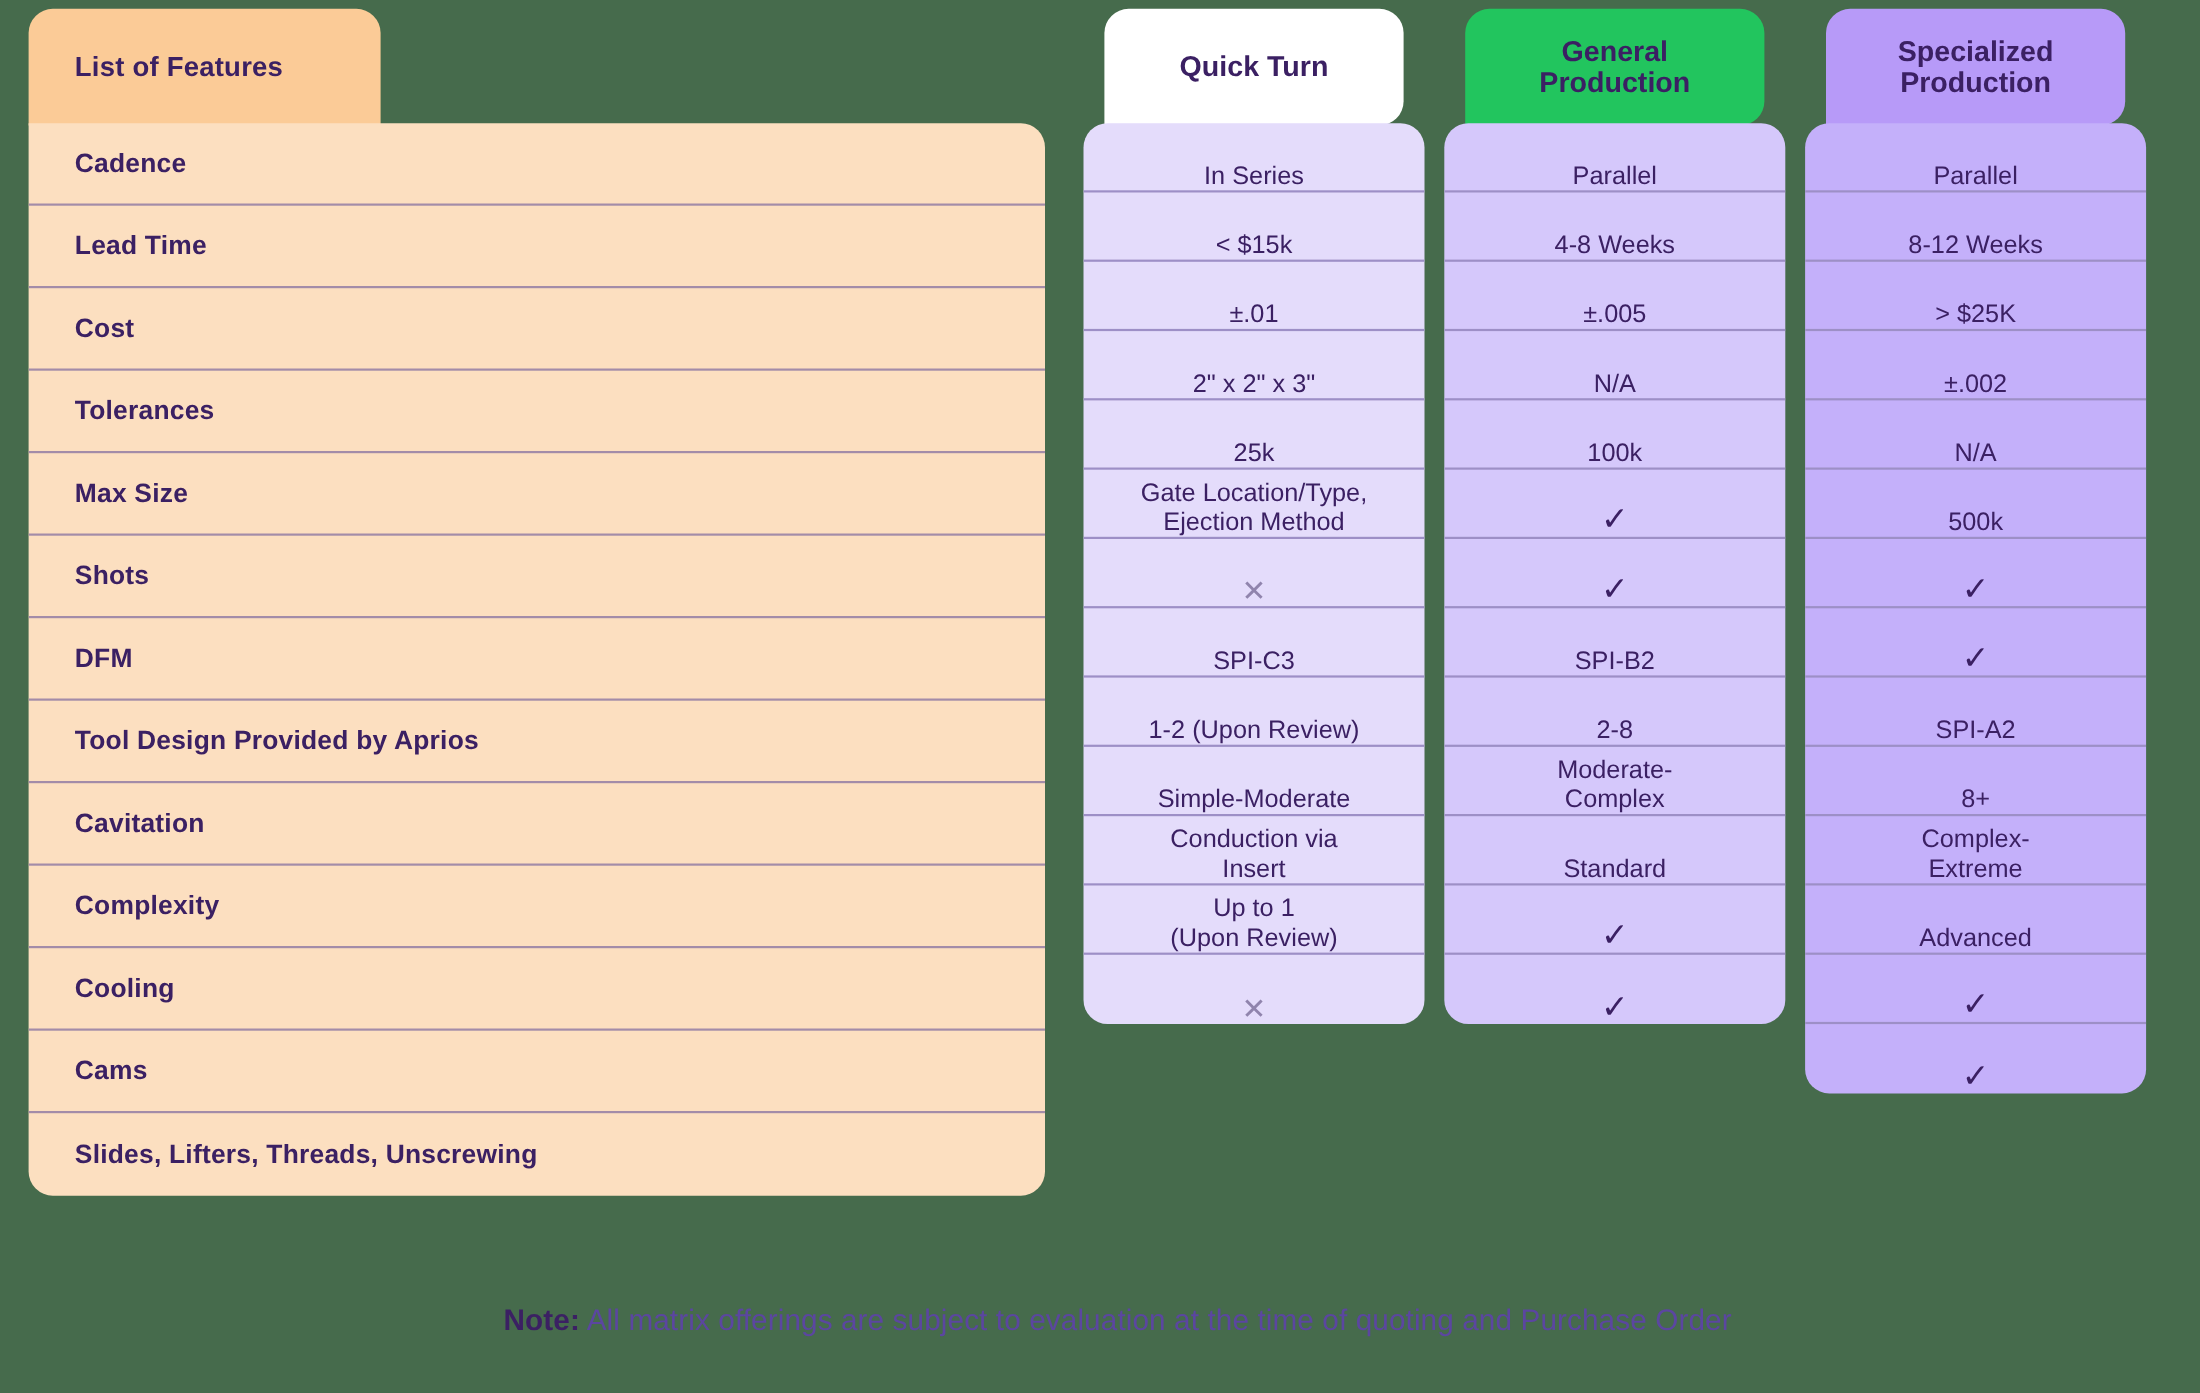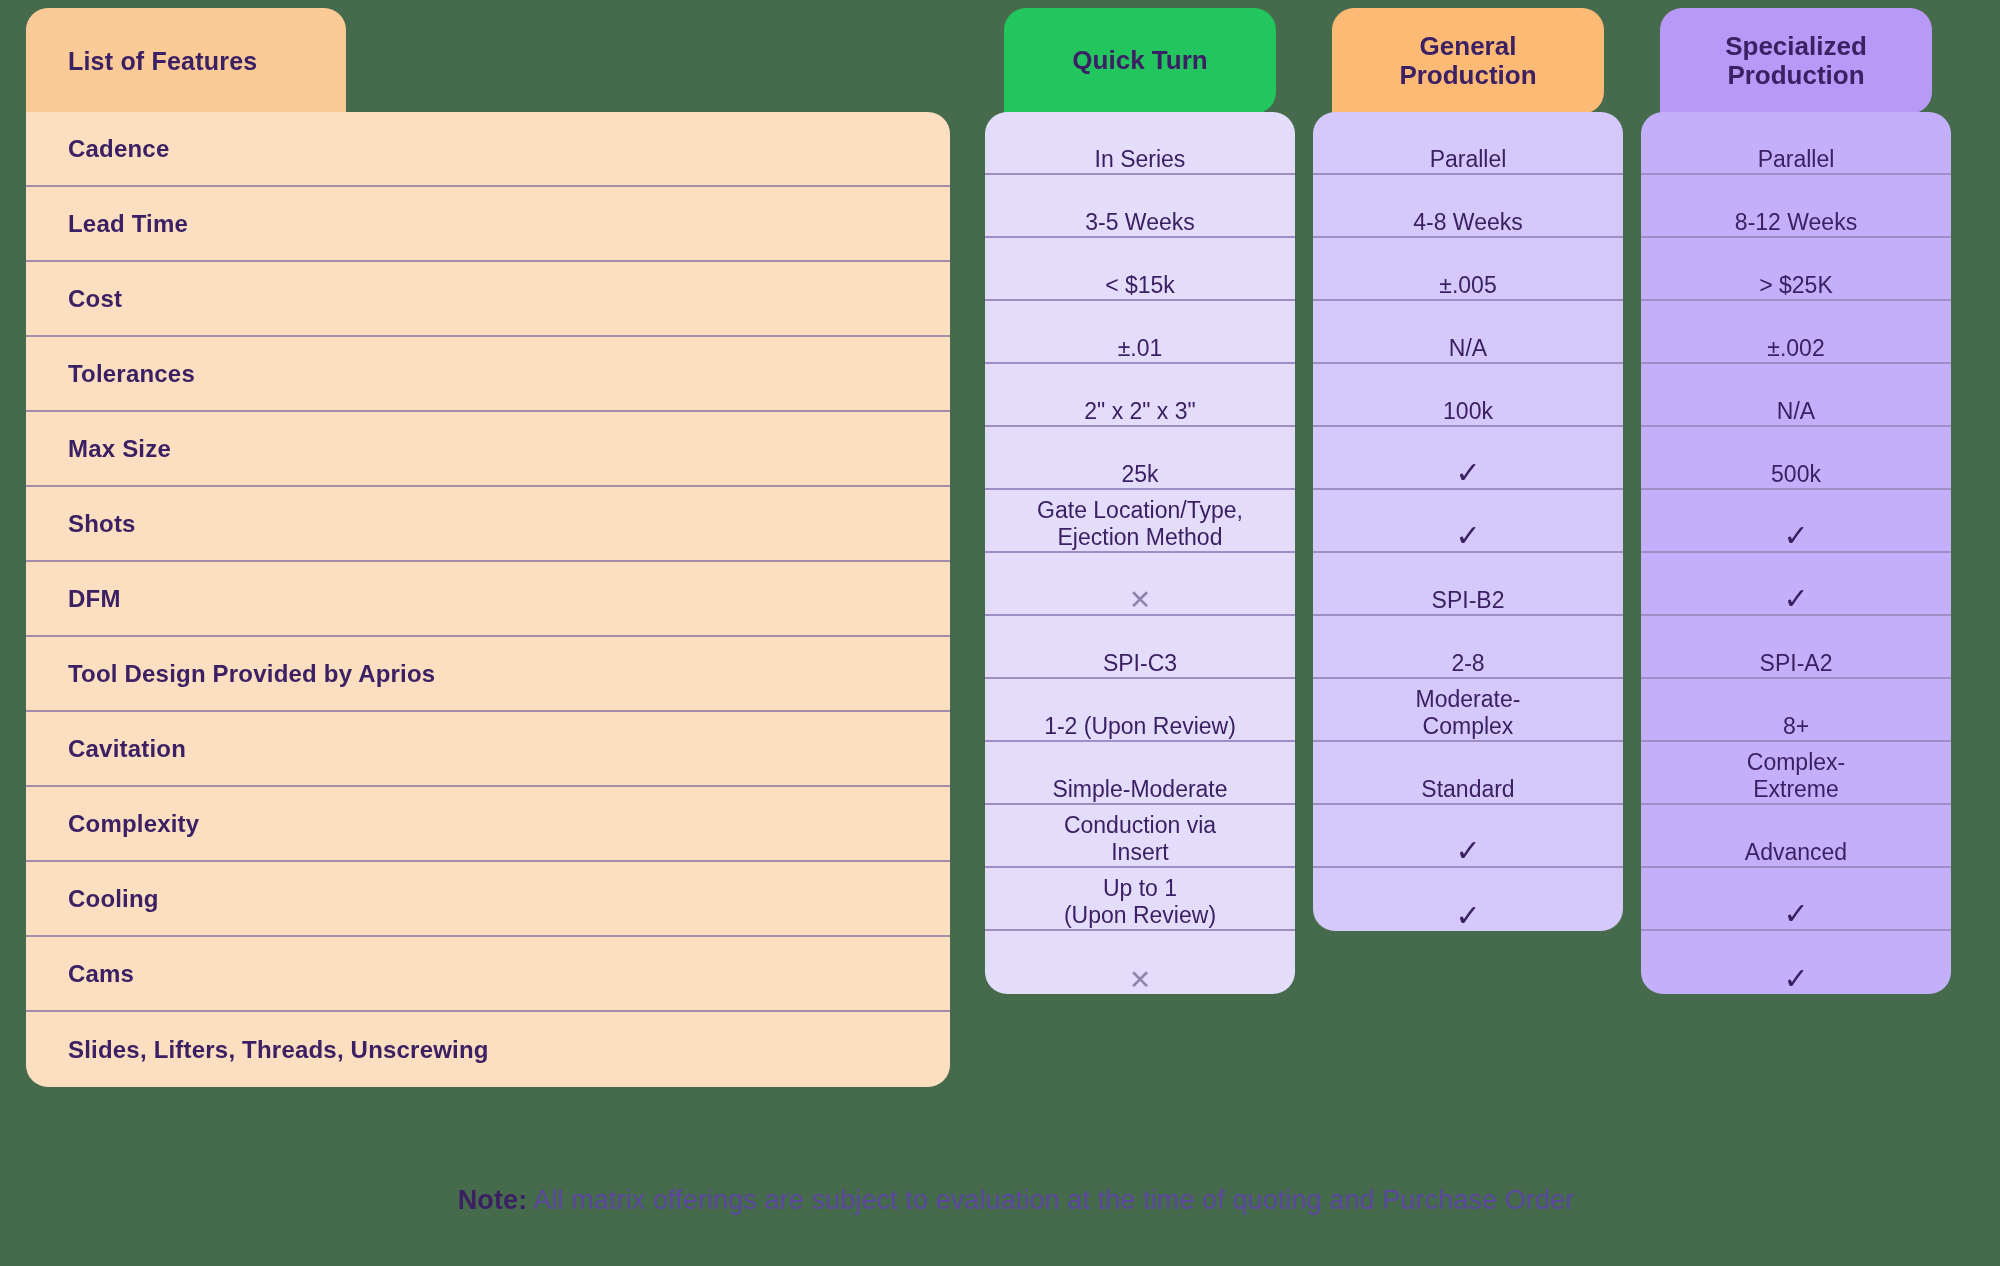--- a/index.html
+++ b/index.html
@@ -76,22 +76,22 @@
     width: 272px;
     min-height: 106px;
     border-radius: 22px 22px 22px 0;
     display: flex;
     align-items: center;
     justify-content: center;
     text-align: center;
     padding: 6px 12px;
     margin-left: 19px;
   }
-  .plan-col.qt .plan-tab { background: #22c55e; }
-  .plan-col.gp .plan-tab { background: #fdba74; }
+  .plan-col.qt .plan-tab { background: #ffffff; }
+  .plan-col.gp .plan-tab { background: #22c55e; }
   .plan-col.sp .plan-tab { background: #b79af8; }
 
   .plan-tab-label {
     font-size: 26px;
     font-weight: bold;
     color: #3b2063;
     line-height: 1.12;
     white-space: pre-line;
   }
 
@@ -205,23 +205,20 @@
 
   <div class="plan-col qt">
     <div class="plan-tab">
       <span class="plan-tab-label">Quick Turn</span>
     </div>
     <div class="plan-body" id="plan-body-0">
         <div class="plan-row">
           <span class="plan-value">In Series</span>
         </div>
         <div class="plan-row">
-          <span class="plan-value">3-5 Weeks</span>
-        </div>
-        <div class="plan-row">
           <span class="plan-value">&lt; $15k</span>
         </div>
         <div class="plan-row">
           <span class="plan-value">±.01</span>
         </div>
         <div class="plan-row">
           <span class="plan-value">2" x 2" x 3"</span>
         </div>
         <div class="plan-row">
           <span class="plan-value">25k</span>

